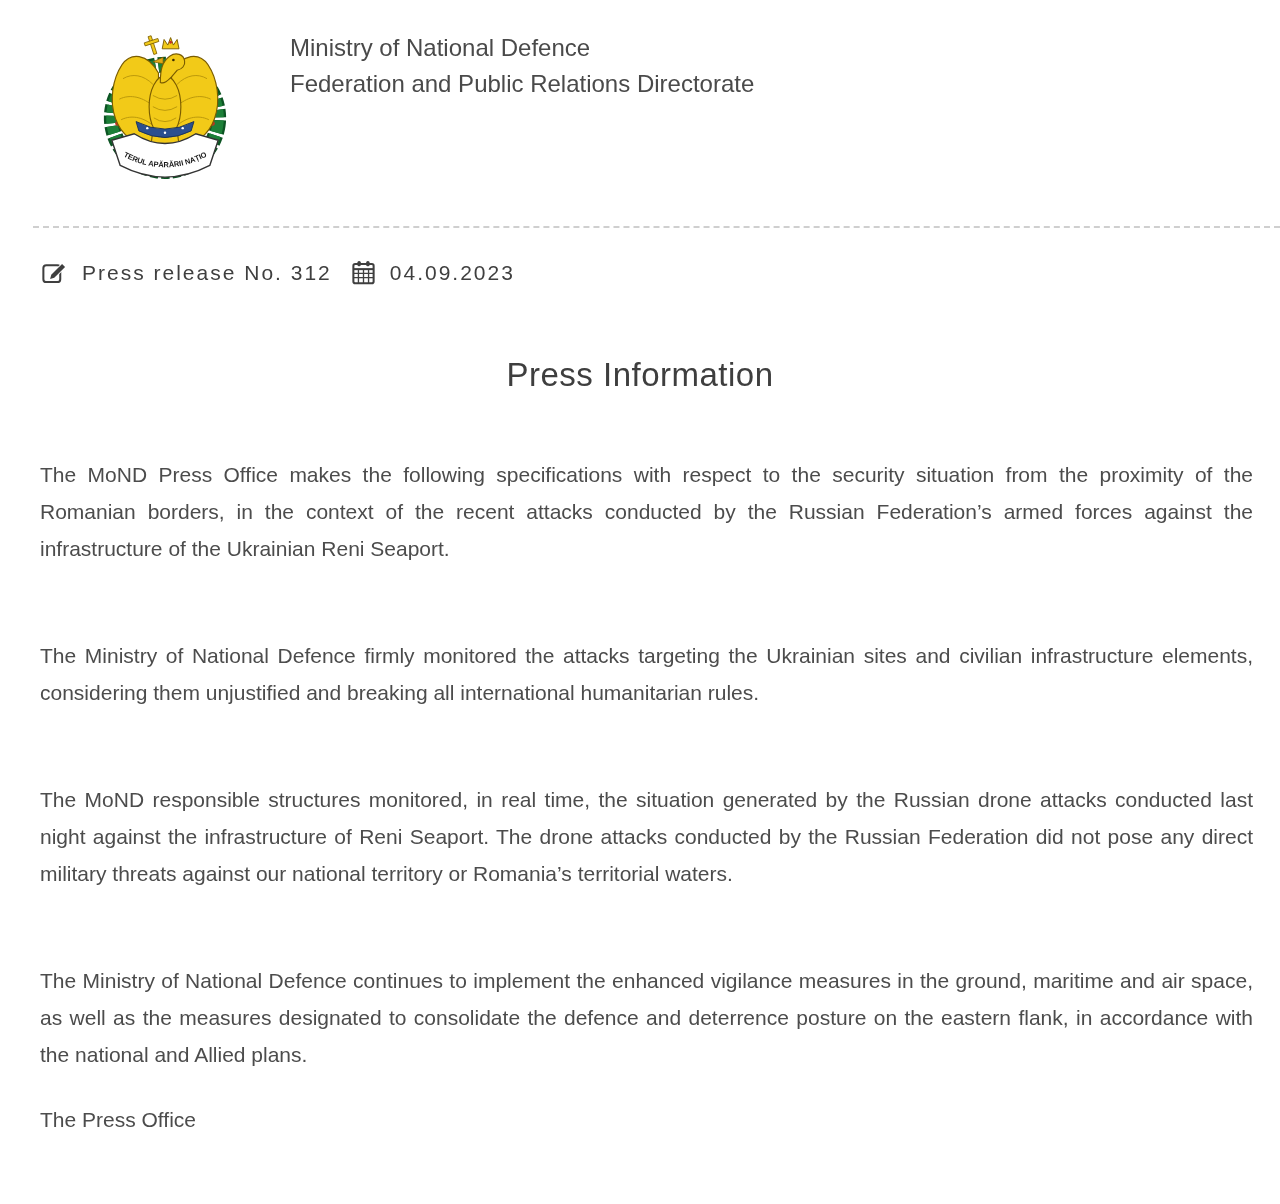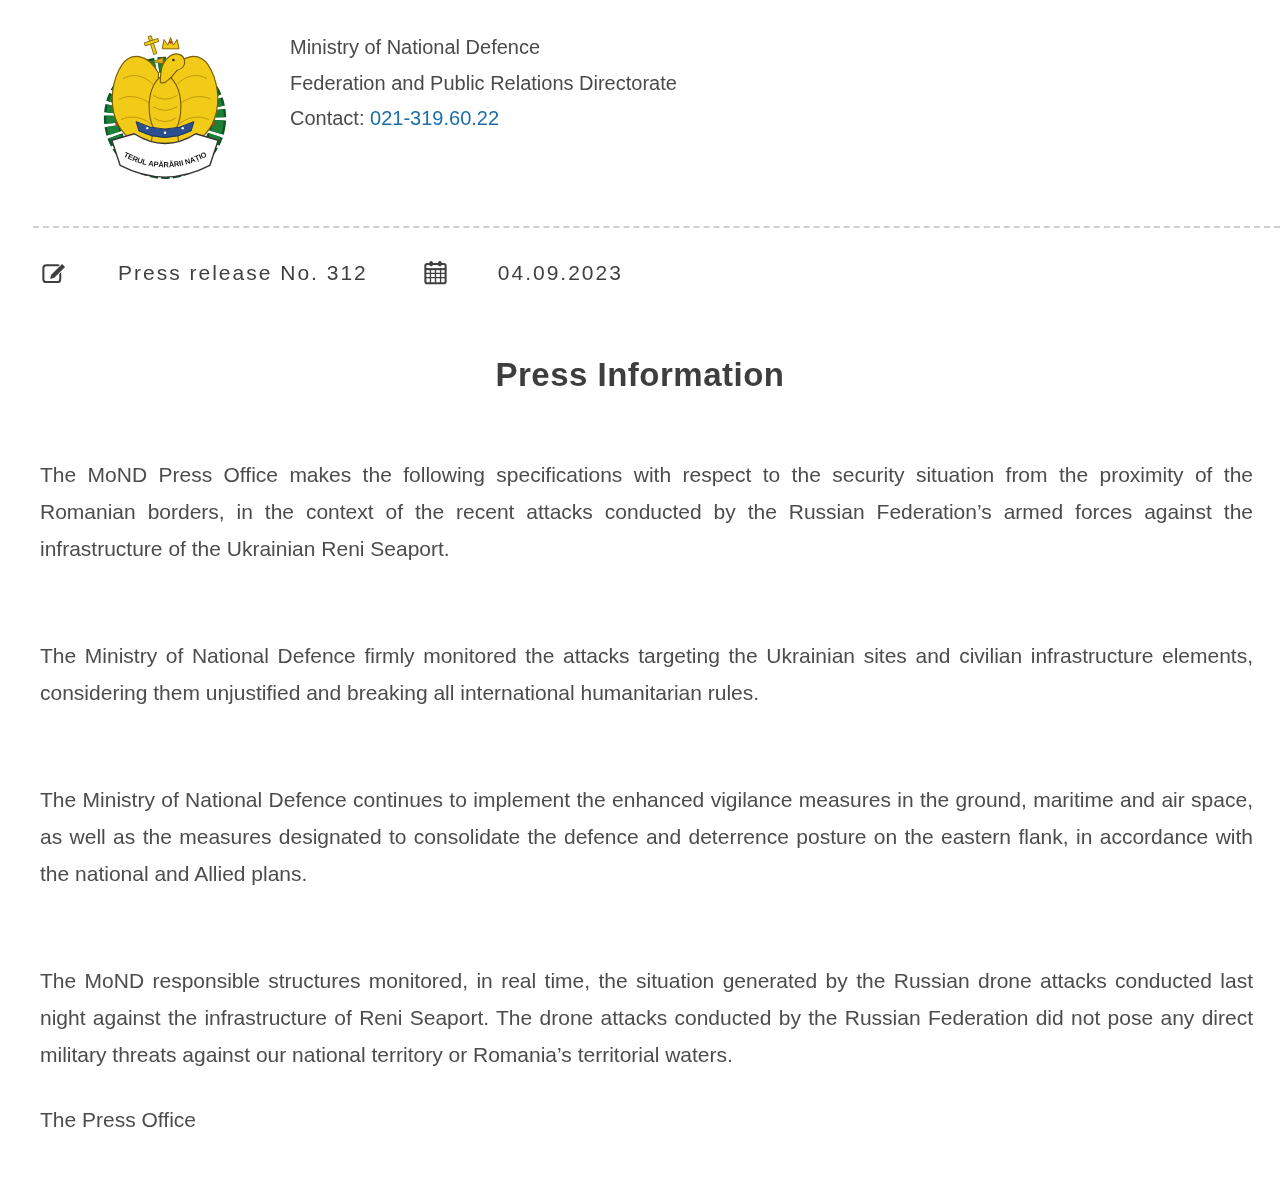--- a/index.html
+++ b/index.html
@@ -24,21 +24,21 @@
   .letterhead{
     display:flex;
     align-items:flex-start;
     padding:8px 0 0 95px;
   }
   .logo-wrap{width:140px;height:188px;flex:0 0 auto;}
   .logo-wrap svg{width:140px;height:188px;display:block;}
   .letterhead-text{
     margin-left:55px;
     padding-top:22px;
-    font-size:20px;
+    font-size:24px;
     line-height:35.5px;
     color:#4a4a4a;
   }
   .letterhead-text .lh-line{white-space:nowrap;}
   a.link{color:var(--link);text-decoration:none;cursor:pointer;}
 
   
   .divider{
     margin:30px 0 0 33px;
     border:0;
@@ -46,34 +46,33 @@
   }
 
   
   .meta-row{
     margin:31px 0 0 40px;
     display:flex;
     align-items:center;
     font-size:21px;
     letter-spacing:2px;
     color:var(--meta);
-    gap:36px;
   }
   .meta-row .icon{flex:0 0 auto;display:inline-block;}
   .meta-row .icon svg{display:block;}
   .meta-label{margin-left:15px;}
   .meta-cal{margin-left:18px;}
   .meta-date{margin-left:13px;}
 
   
   h1.page-title{
     margin:70px 0 0;
     text-align:center;
     font-size:33px;
-    font-weight:700;
+    font-weight:400;
     letter-spacing:.5px;
     color:var(--heading);
   }
 
   
   .content{padding:0 27px 0 40px;margin-top:6px;}
   .content p{
     margin:70px 0 0;
     font-size:21px;
     line-height:37px;
@@ -138,24 +137,20 @@
         <path d="M18,136 L42,129 Q75,150 108,129 L132,136 L123,163 Q75,188 27,163 Z" fill="#ffffff" stroke="#333333" stroke-width="1.5"></path>
         <path id="ribbon-curve" d="M28,152 Q75,178 122,152" fill="none"></path>
         <text font-size="8" font-weight="bold" fill="#1a1a1a" font-family="Liberation Sans, sans-serif">
           <textPath href="#ribbon-curve" startOffset="50%" text-anchor="middle">MINISTERUL APĂRĂRII NAȚIONALE</textPath>
         </text>
       </svg>
     </div>
     <div class="letterhead-text">
       <div class="lh-line">Ministry of National Defence</div>
       <div class="lh-line">Federation and Public Relations Directorate</div>
-      <div class="lh-line">
-        <span>Contact:</span>
-        <a class="link" href="#">021-319.60.22</a>
-      </div>
     </div>
   </div>
 
   <hr class="divider">
 
   <div class="meta-row">
     <span class="icon">
       <svg width="27" height="27" viewBox="0 0 24 24">
         <rect x="3" y="5.5" width="15" height="15" rx="2.6" fill="none" stroke="#3f3f3f" stroke-width="1.8"></rect>
         <path d="M10,14 L19.6,4.4 L22.3,7.1 L12.7,16.7 L9,17.7 Z" fill="#3f3f3f" stroke="#ffffff" stroke-width="1.6"></path>
@@ -173,18 +168,18 @@
       </svg>
     </span>
     <span class="meta-date">04.09.2023</span>
   </div>
 
   <h1 class="page-title">Press Information</h1>
 
   <div class="content">
     <p class="first">The MoND Press Office makes the following specifications with respect to the security situation from the proximity of the Romanian borders, in the context of the recent attacks conducted by the Russian Federation’s armed forces against the infrastructure of the Ukrainian Reni Seaport.</p>
     <p>The Ministry of National Defence firmly monitored the attacks targeting the Ukrainian sites and civilian infrastructure elements, considering them unjustified and breaking all international humanitarian rules.</p>
+    <p>The MoND responsible structures monitored, in real time, the situation generated by the Russian drone attacks conducted last night against the infrastructure of Reni Seaport. The drone attacks conducted by the Russian Federation did not pose any direct military threats against our national territory or Romania’s territorial waters.</p>
     <p>The Ministry of National Defence continues to implement the enhanced vigilance measures in the ground, maritime and air space, as well as the measures designated to consolidate the defence and deterrence posture on the eastern flank, in accordance with the national and Allied plans.</p>
-    <p>The MoND responsible structures monitored, in real time, the situation generated by the Russian drone attacks conducted last night against the infrastructure of Reni Seaport. The drone attacks conducted by the Russian Federation did not pose any direct military threats against our national territory or Romania’s territorial waters.</p>
     <div class="signature">The Press Office</div>
   </div>
 
 </div>
 
 </body></html>

